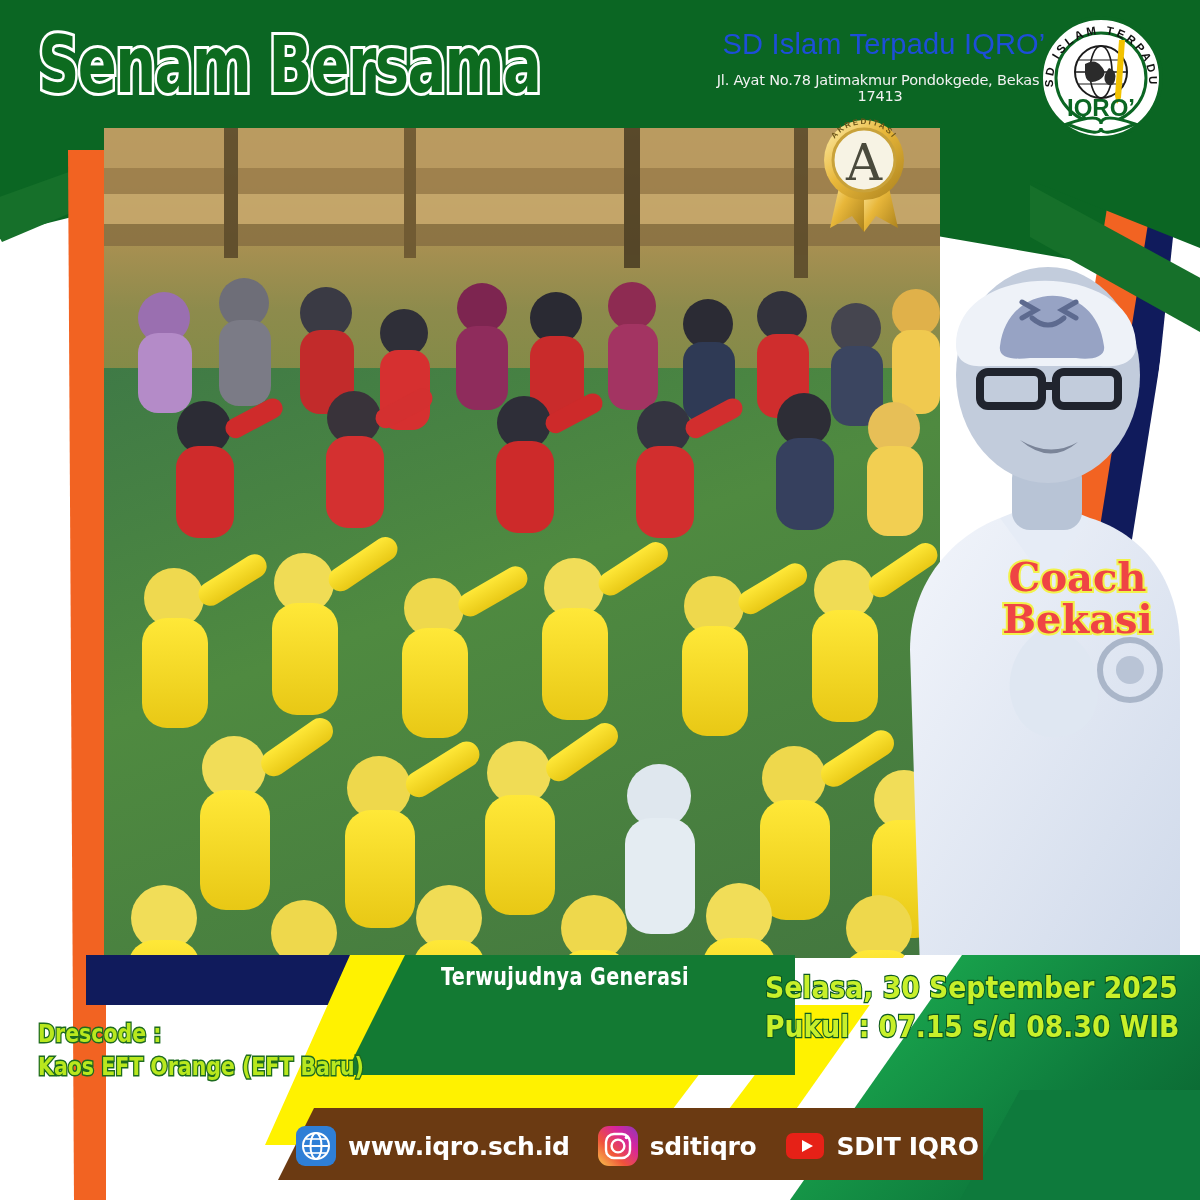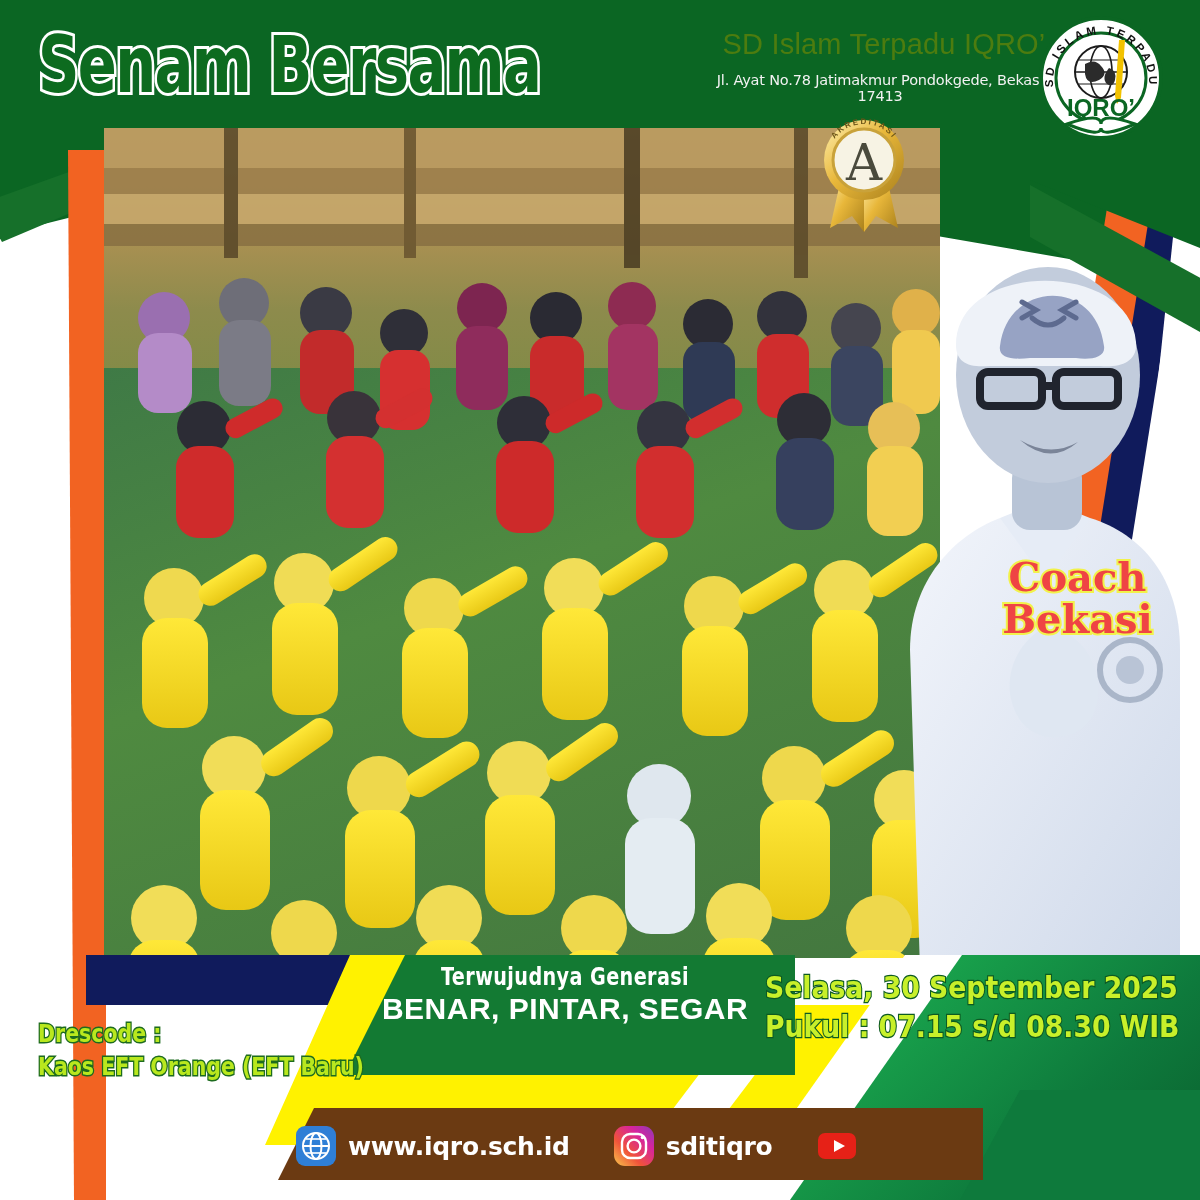--- a/index.html
+++ b/index.html
@@ -25,21 +25,21 @@
     transform:skewX(-9deg);}
   .stripe-white-r{position:absolute;left:1148px;top:150px;width:70px;height:650px;background:#ffffff;
     transform:skewX(-6deg);}
   .swoosh-r{position:absolute;left:1030px;top:185px;width:220px;height:200px;background:#16702a;
     clip-path:polygon(0 0,220px 120px,220px 175px,0 52px);}
   .swoosh-r2{position:absolute;left:1030px;top:150px;width:220px;height:130px;background:#0b6623;
     clip-path:polygon(0 0,220px 0,220px 118px,0 30px);}
 
   
   .school-name{position:absolute;left:704px;top:28px;width:360px;text-align:center;
-    color:#4d7c0f;font-size:29px;font-weight:400;letter-spacing:.2px;font-family:"Liberation Sans",sans-serif;}
+    color:#1d4ed8;font-size:29px;font-weight:400;letter-spacing:.2px;font-family:"Liberation Sans",sans-serif;}
   .school-addr{position:absolute;left:700px;top:72px;width:360px;text-align:center;
     color:#f2f2f2;font-size:14.5px;font-family:"DejaVu Sans",sans-serif;letter-spacing:-.2px;}
 
   
   .logo{position:absolute;left:1035px;top:12px;width:132px;height:132px;}
   .logo svg{display:block;}
 
   
   .akred{position:absolute;left:812px;top:104px;width:104px;height:128px;}
 
@@ -98,21 +98,21 @@
     font-family:"DejaVu Sans",sans-serif;font-weight:bold;font-size:25px;line-height:1.3;
     color:#b9e81e;-webkit-text-stroke:3px #1d6b1f;paint-order:stroke fill;transform:scaleX(.82);
     transform-origin:left top;white-space:nowrap;}
 
   
   .footer{position:absolute;left:278px;top:1108px;width:705px;height:72px;background:#6b3a12;
     clip-path:polygon(36px 0,705px 0,705px 72px,0 72px);}
   .footer-row{position:absolute;left:278px;top:1108px;width:705px;height:76px;
     display:flex;align-items:center;gap:0;padding-left:18px;box-sizing:border-box;}
   .fitem{display:flex;align-items:center;gap:12px;}
-  .fitem + .fitem{margin-left:44px;align-items:center;}
+  .fitem + .fitem{margin-left:28px;align-items:center;}
   .ftext{color:#ffffff;font-family:"DejaVu Sans",sans-serif;font-weight:bold;font-size:25px;
     letter-spacing:-.3px;}
   .ico{width:40px;height:40px;flex:0 0 40px;display:block;}
 </style>
 </head>
 <body>
 
 <div class="poster">
 
   <div class="white-body"></div>
@@ -350,21 +350,20 @@
   <div class="navy-bar"></div>
   <div class="yellow-wedge"></div>
   <div class="yellow-wedge2"></div>
   <div class="green-panel"></div>
   <div class="white-diag1"></div>
   <div class="white-diag2"></div>
   <div class="green-edge"></div>
   <div class="green-motto"></div>
 
   <div class="motto1">Terwujudnya Generasi</div>
-  <div class="motto2">BENAR, PINTAR, SEGAR</div>
 
   <div class="datetime">
     <div>Selasa, 30 September 2025</div>
     <div>Pukul : 07.15 s/d 08.30 WIB</div>
   </div>
 
   <div class="dress">
     <div>Drescode :</div>
     <div>Kaos EFT Orange (EFT Baru)</div>
   </div>
@@ -400,17 +399,18 @@
         <circle cx="28.5" cy="11.5" r="1.8" fill="#ffffff"></circle>
       </svg>
       <span class="ftext">sditiqro</span>
     </div>
 
     <div class="fitem">
       <svg class="ico" viewBox="0 0 40 40">
         <rect x="1" y="7" width="38" height="26" rx="7" fill="#e62117"></rect>
         <path d="M17 14 L28 20 L17 26 Z" fill="#ffffff"></path>
       </svg>
+      <span class="ftext">SDIT IQRO</span>
     </div>
 
   </div>
 
 </div>
 
 </body></html>

